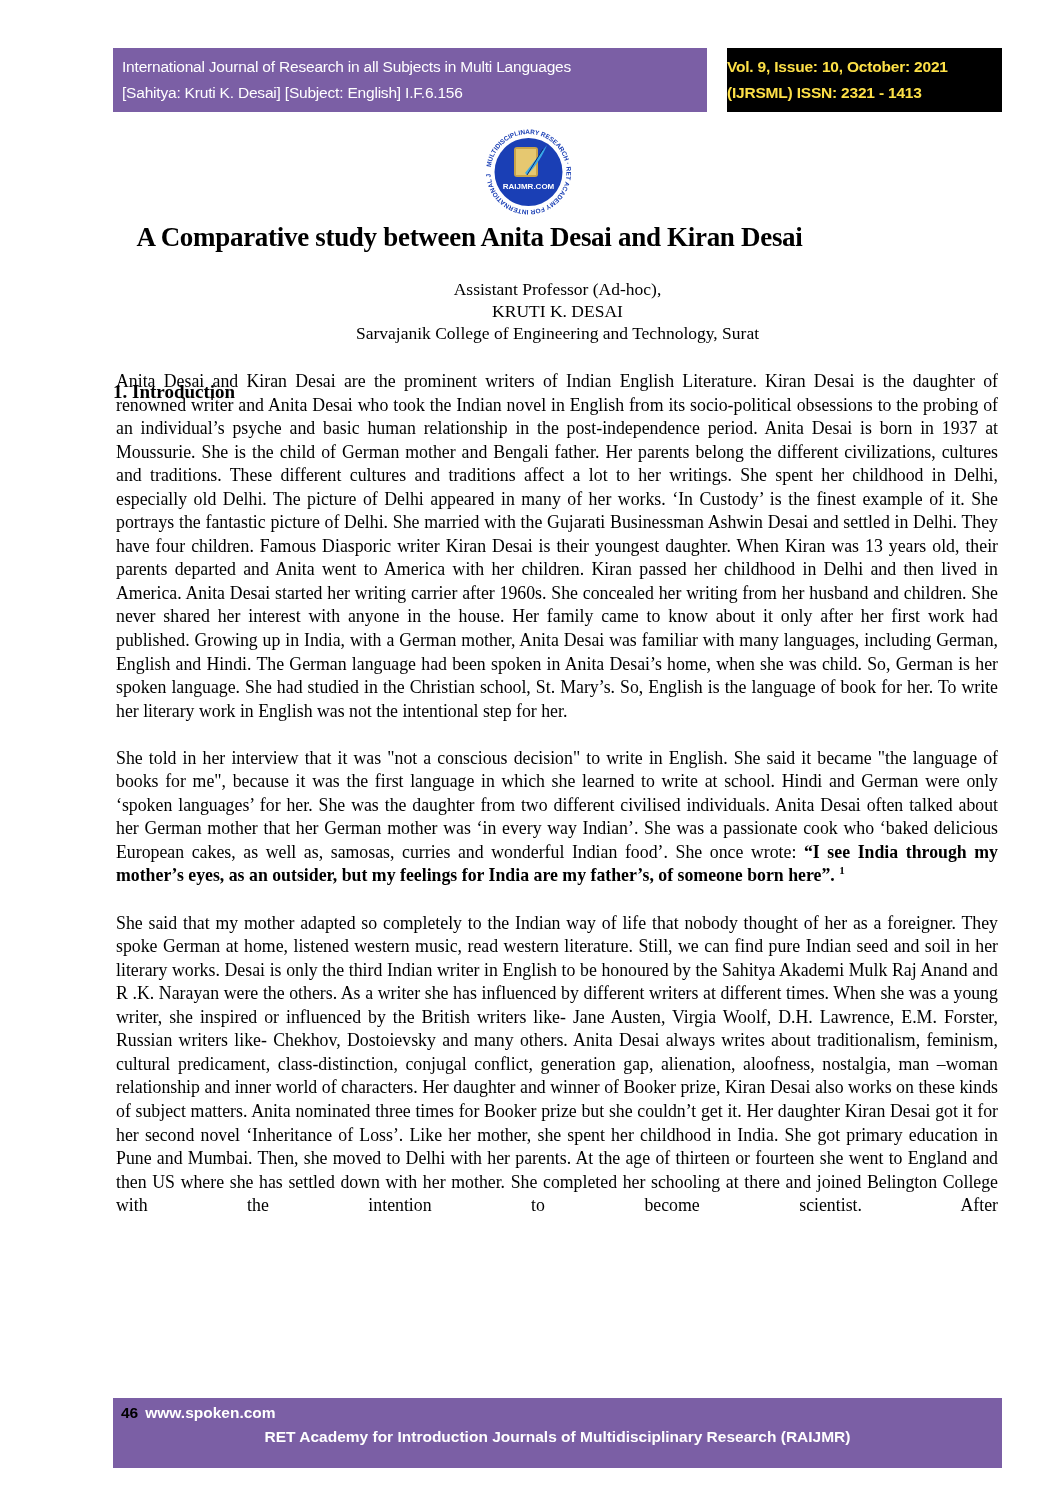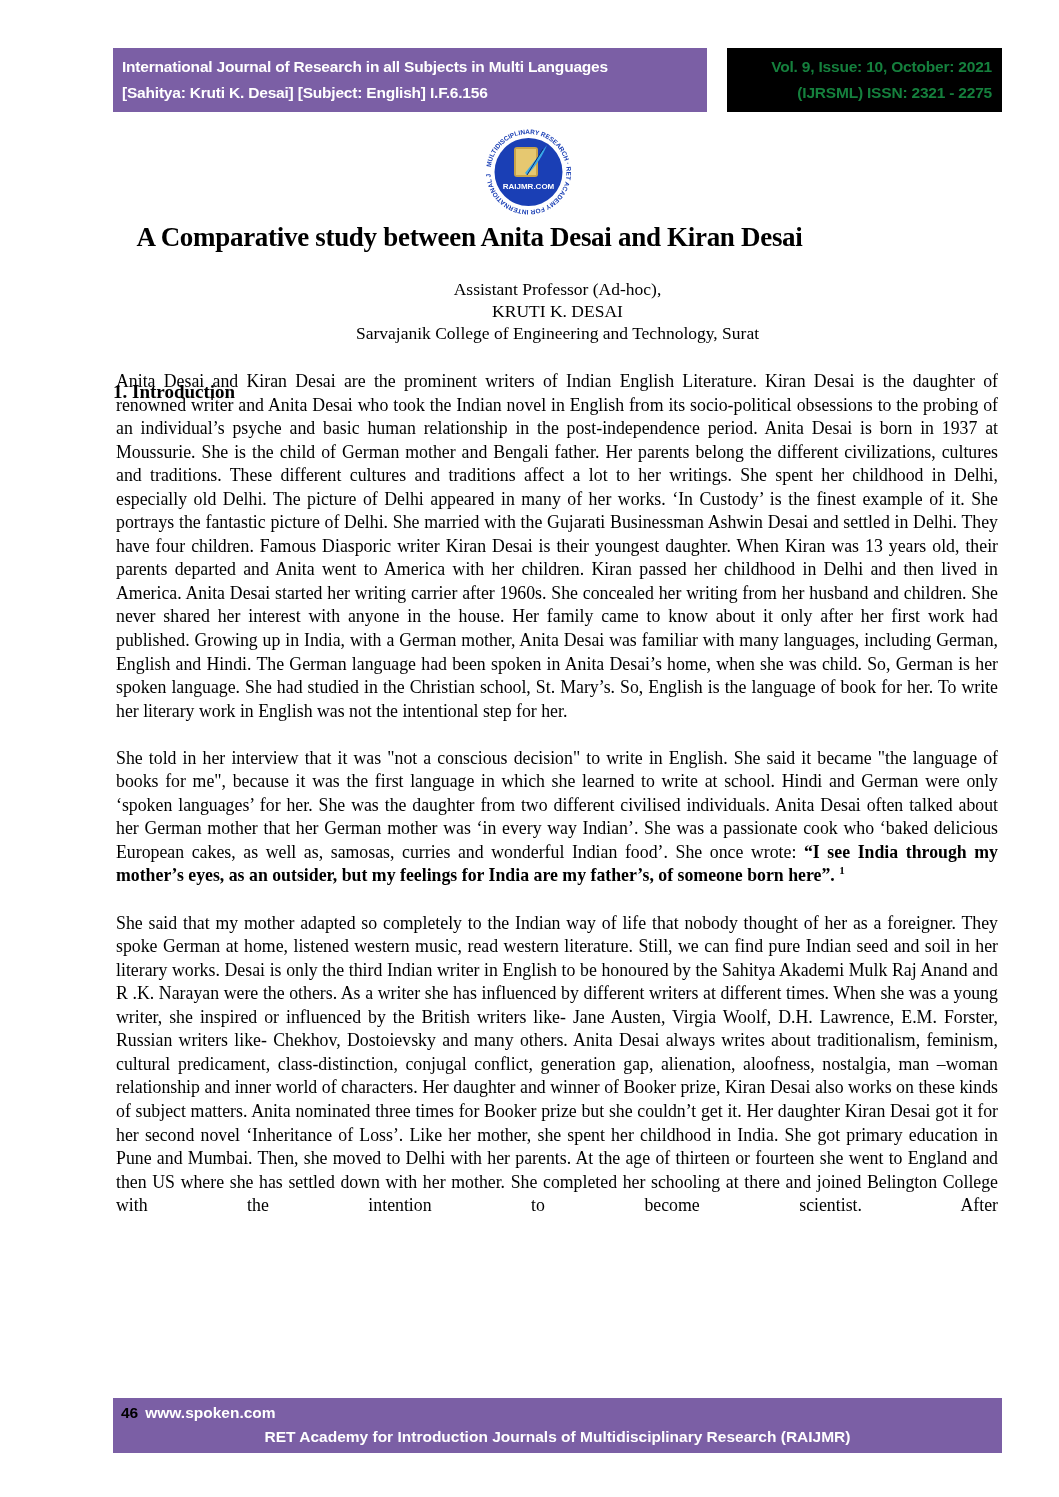--- a/index.html
+++ b/index.html
@@ -1,54 +1,54 @@
 <!DOCTYPE html>
 <html><head>
   <meta charset="utf-8">
   <style>
     html, body { margin: 0; padding: 0; background: #ffffff; }
     body { width: 1059px; height: 1497px; position: relative; overflow: hidden; font-family: "Liberation Serif", serif; color: #000; }
 
     .header { position: absolute; left: 113px; top: 48px; width: 889px; height: 64px; display: flex; }
-    .header-left { background: #7b5fa5; width: 594px; height: 100%; box-sizing: border-box; padding: 6px 0 0 9px; color: #fff; font-family: "Liberation Sans", sans-serif; font-weight: bold; font-size: 15.5px; line-height: 26px; letter-spacing: -0.2px; }
-    .header-right { background: #000; flex: 1; height: 100%; box-sizing: border-box; padding: 6px 10px 0 0; color: #15803d; font-family: "Liberation Sans", sans-serif; font-weight: bold; font-size: 15.5px; line-height: 26px; text-align: right; letter-spacing: -0.2px; margin-left: 20px; }
+    .header-left { background: #7b5fa5; width: 594px; height: 100%; box-sizing: border-box; padding: 6px 0 0 9px; color: #fff; font-family: "Liberation Sans", sans-serif; font-weight: normal; font-size: 15.5px; line-height: 26px; letter-spacing: -0.2px; }
+    .header-right { background: #000; flex: 1; height: 100%; box-sizing: border-box; padding: 6px 10px 0 0; color: #fde047; font-family: "Liberation Sans", sans-serif; font-weight: bold; font-size: 15.5px; line-height: 26px; text-align: left; letter-spacing: -0.2px; margin-left: 20px; }
 
     .logo { position: absolute; left: 481px; top: 127px; width: 95px; height: 90px; }
 
     .title { position: absolute; left: 0; width: 939px; top: 222px; text-align: center; font-weight: bold; font-size: 27px; letter-spacing: -0.3px; }
 
     .author-block { position: absolute; left: 113px; width: 889px; top: 278px; text-align: center; font-size: 17.5px; line-height: 22px; }
 
     .section-heading { position: absolute; left: 113px; top: 343px; font-weight: bold; font-size: 19px; margin-top: 38px; }
 
     .body-text { position: absolute; left: 113px; width: 888px; top: 367px; font-size: 17.8px; line-height: 23.55px; text-align: justify; }
     .body-text p { margin: 3px; }
     .body-text p.gap { margin-top: 23.55px; }
     .body-text .last-justify { text-align-last: justify; }
     .quote { font-weight: bold; }
     sup { font-size: 11px; line-height: 0; font-weight: bold; }
 
-    .footer { position: absolute; left: 113px; top: 1398px; width: 889px; height: 55px; background: #7b5fa5; font-family: "Liberation Sans", sans-serif; font-weight: bold; color: #fff; font-size: 15.5px; }
+    .footer { position: absolute; left: 113px; top: 1398px; width: 889px; height: 70px; background: #7b5fa5; font-family: "Liberation Sans", sans-serif; font-weight: bold; color: #fff; font-size: 15.5px; }
     .footer-row1 { position: absolute; top: 4px; left: 8px; right: 20px; display: flex; line-height: 22px; }
     .page-num { color: #000; margin-right: 7px; }
     .footer-tag { flex: 1; }
     .footer-url { }
     .footer-row2 { position: absolute; top: 28px; left: 0; right: 0; text-align: center; line-height: 22px; }
   </style>
 </head>
 <body>
 
 <div class="header">
   <div class="header-left">
     <div>International Journal of Research in all Subjects in Multi Languages</div>
     <div>[Sahitya: Kruti K. Desai] [Subject: English] I.F.6.156</div>
   </div>
   <div class="header-right">
     <div>Vol. 9, Issue: 10, October: 2021</div>
-    <div>(IJRSML) ISSN: 2321 - 2275</div>
+    <div>(IJRSML) ISSN: 2321 - 1413</div>
   </div>
 </div>
 
 <div class="logo">
   <svg width="95" height="90" viewBox="0 0 95 90">
     <defs>
       <path id="ringPath" d="M 47.5 45 m -38 0 a 38 38 0 1 1 76 0 a 38 38 0 1 1 -76 0"></path>
     </defs>
     <circle cx="47.5" cy="45" r="44" fill="#ffffff"></circle>
     <circle cx="47.5" cy="45" r="34" fill="#1a3fb5"></circle>

